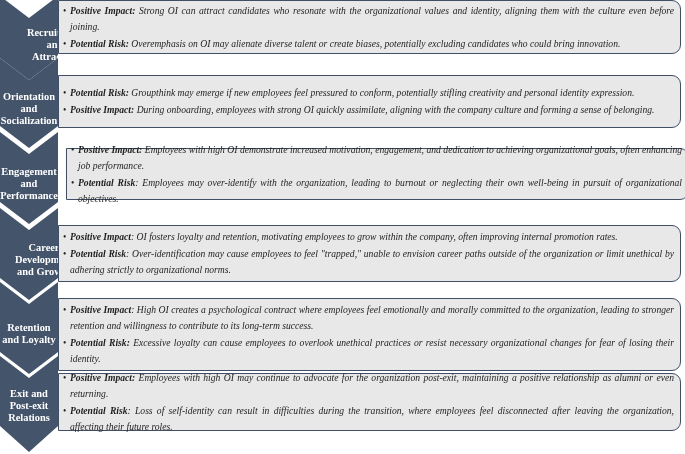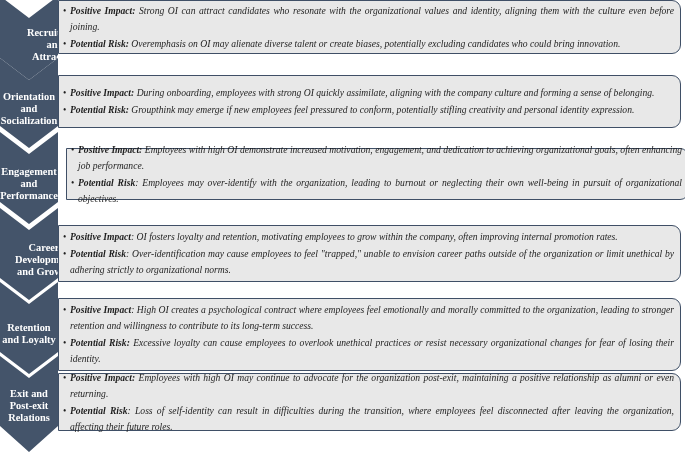--- a/index.html
+++ b/index.html
@@ -44,22 +44,22 @@
     <svg width="58" height="90">
         <polygon points="0,0 29,22 58,0 58,68 29,90 0,68" fill="#44546a"></polygon>
       </svg>
     <div class="chev-label" style="top:33px;">
       <div>Orientation</div>
       <div>and</div>
       <div>Socialization</div>
     </div>
   </div>
   <div class="box" style="top:75px;height:53px;">
+    <div class="item"><span class="bullet">•</span><b>Potential Risk:</b> <span>Groupthink may emerge if new employees feel pressured to conform, potentially stifling creativity and personal identity expression.</span></div>
     <div class="item"><span class="bullet">•</span><b>Positive Impact:</b> <span>During onboarding, employees with strong OI quickly assimilate, aligning with the company culture and forming a sense of belonging.</span></div>
-    <div class="item"><span class="bullet">•</span><b>Potential Risk:</b> <span>Groupthink may emerge if new employees feel pressured to conform, potentially stifling creativity and personal identity expression.</span></div>
   </div>
 
   <div class="chev" style="top:132px;height:92px;">
     <svg width="58" height="92">
         <polygon points="0,0 29,22 58,0 58,70 29,92 0,70" fill="#44546a"></polygon>
       </svg>
     <div class="chev-label" style="top:34px;">
       <div>Engagement</div>
       <div>and</div>
       <div>Performance</div>

